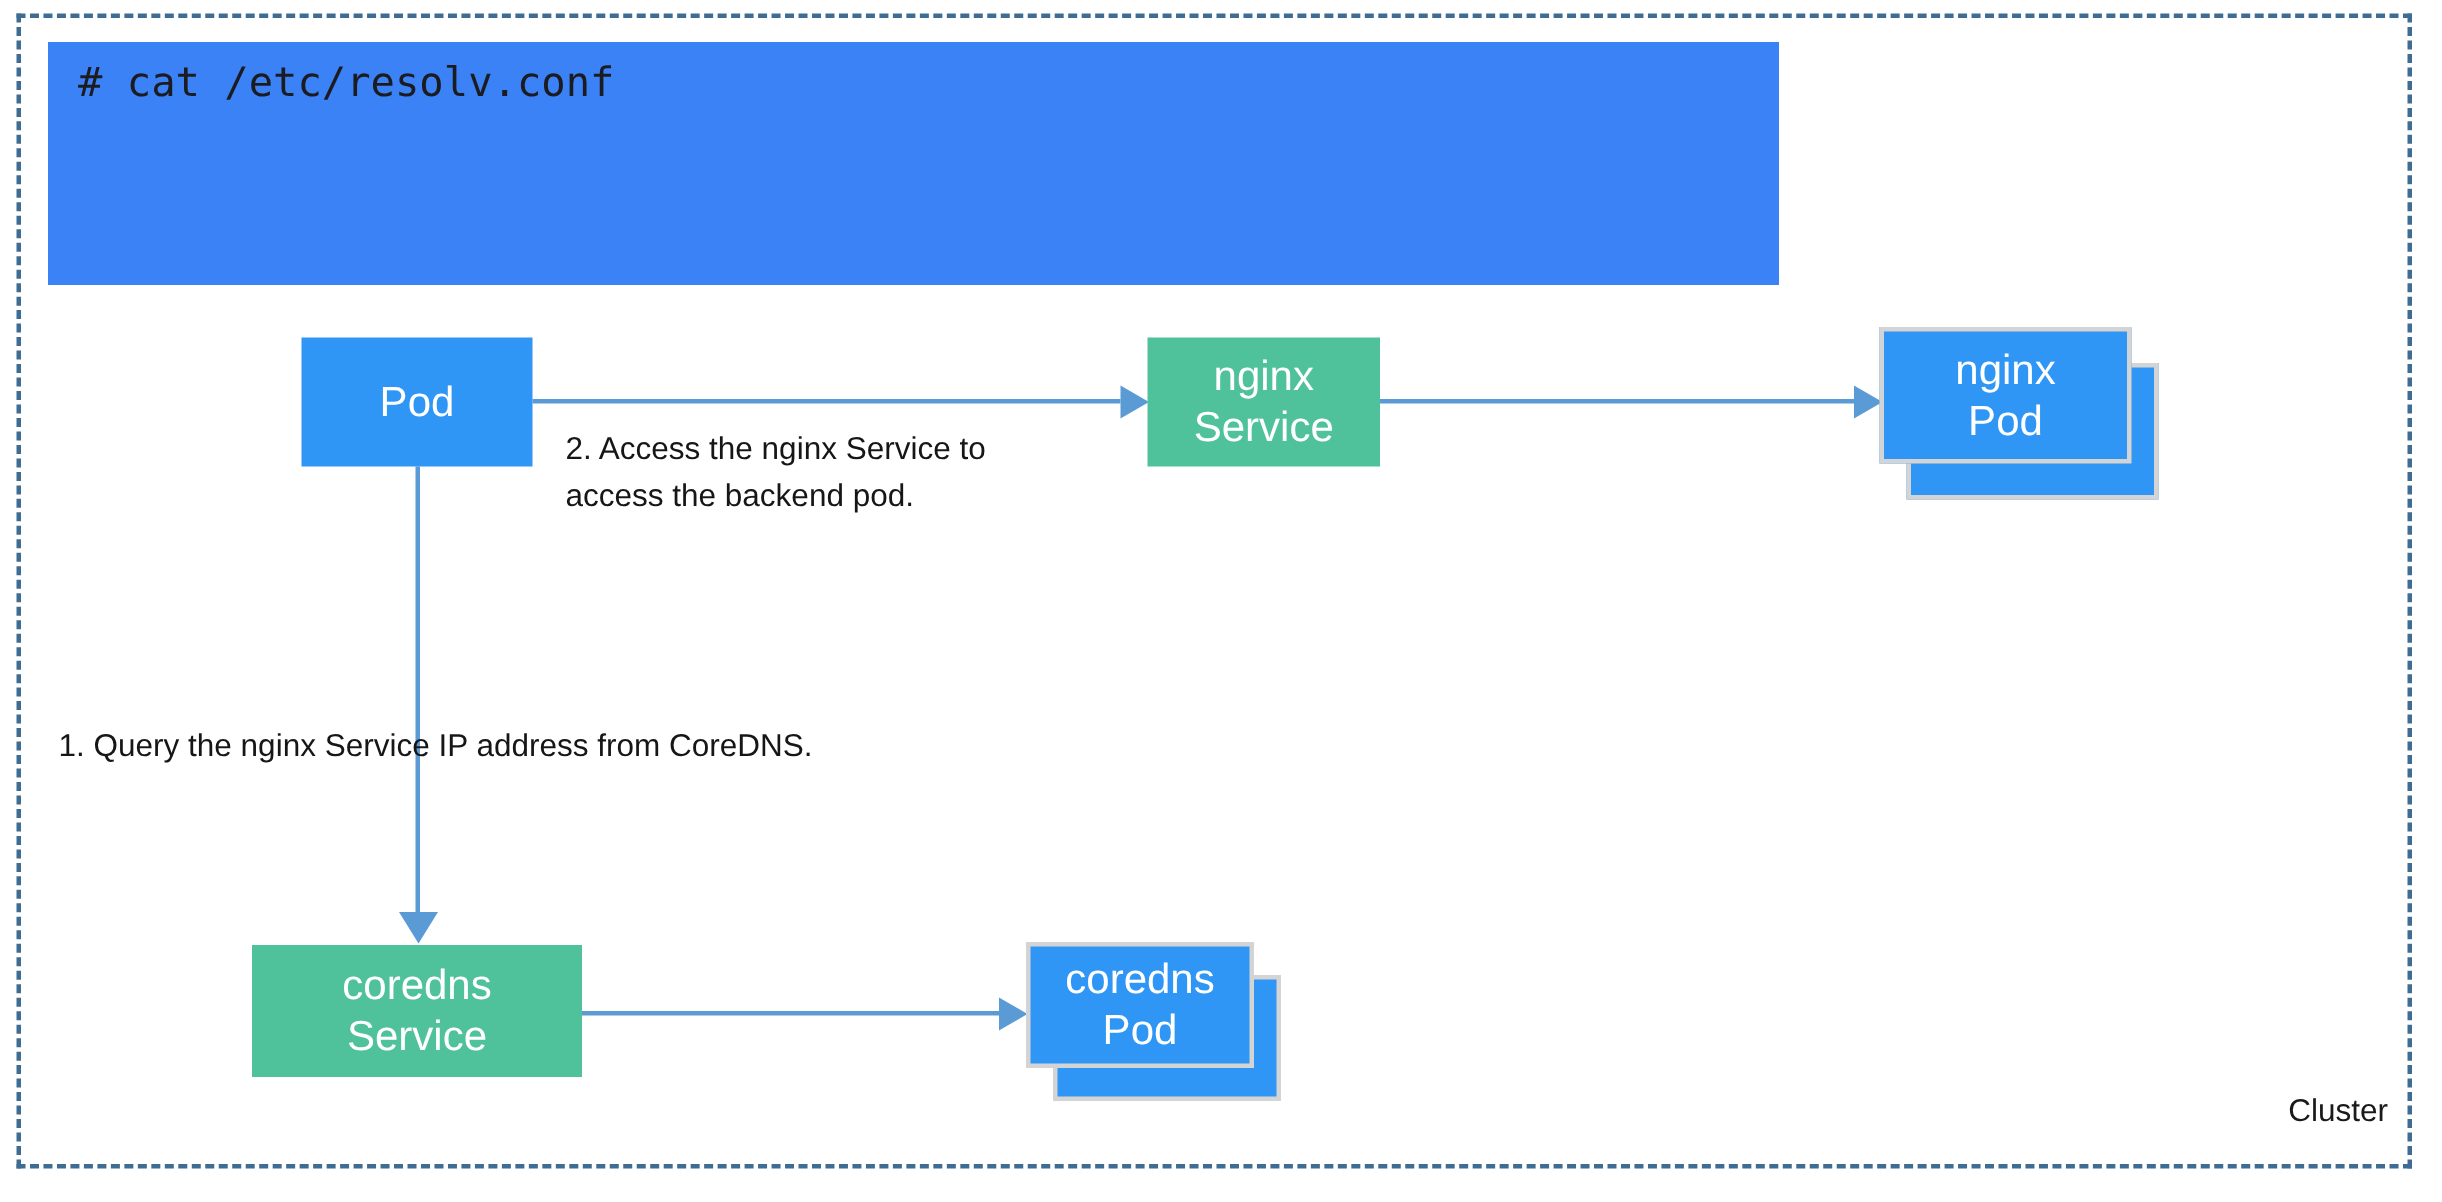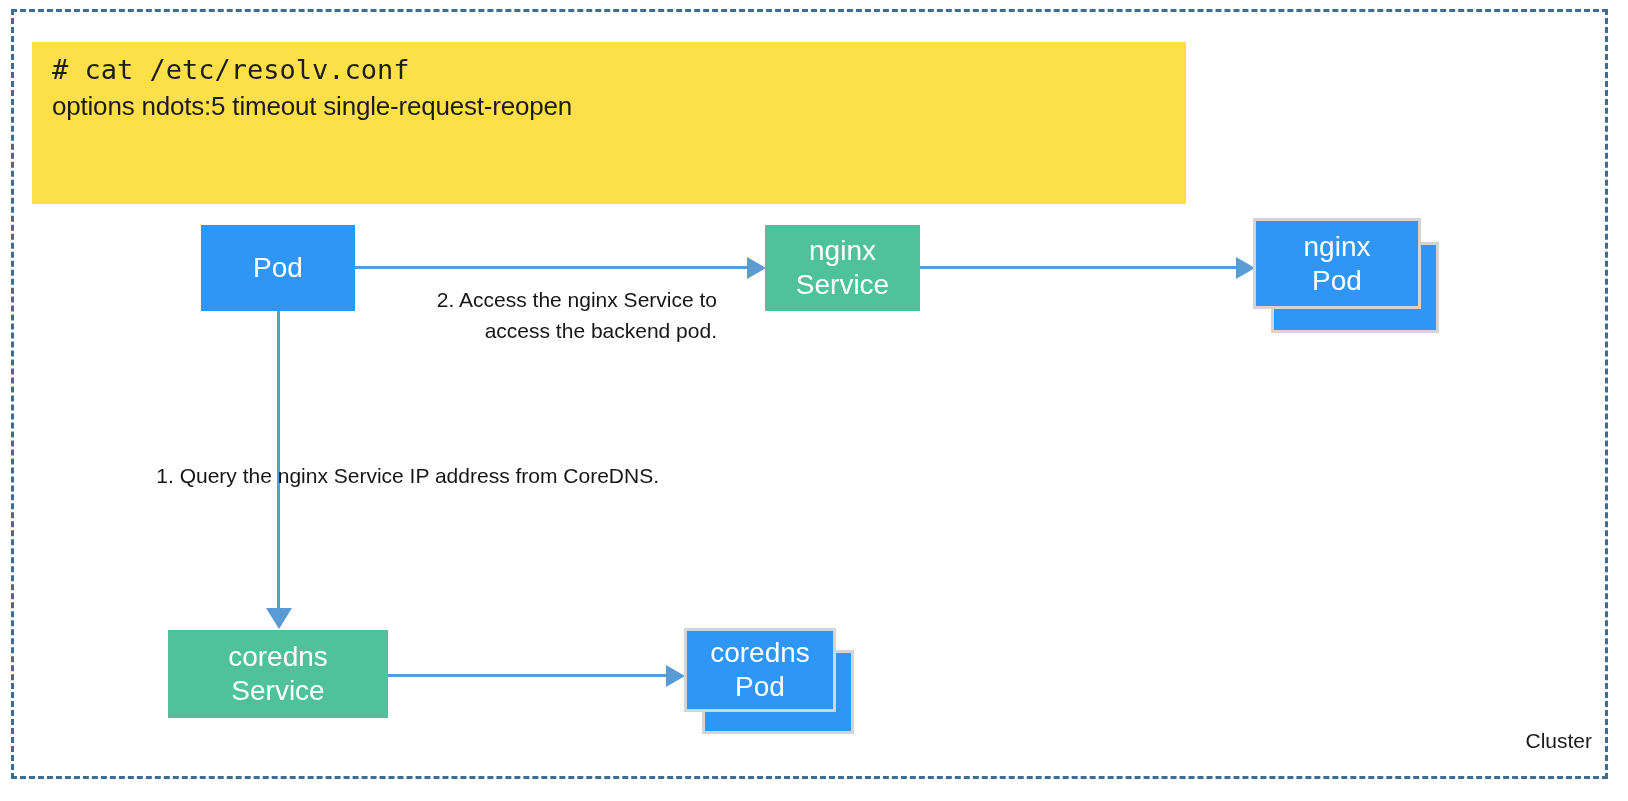--- a/index.html
+++ b/index.html
@@ -37,24 +37,24 @@
     color: #1a1a1a;
     font-family: "Liberation Sans", sans-serif;
     white-space: nowrap;
     margin-top: 12px;
   }
 
   
   #resolv-block {
     position: absolute;
     left: 32px;
-    top: 42px;
+    top: 28px;
     width: 1154px;
     height: 162px;
-    background: #fde047;
+    background: #3b82f6;
     box-sizing: border-box;
     padding: 10px 0 0 20px;
   }
   .code-line {
     font-family: "DejaVu Sans Mono", "Liberation Mono", monospace;
     font-size: 27px;
     line-height: 36px;
     color: #1c1c20;
     white-space: pre;
     letter-spacing: 0px;
@@ -136,34 +136,32 @@
   }
 
   
   .caption {
     position: absolute;
     font-family: "Liberation Sans", sans-serif;
     font-size: 21px;
     line-height: 31px;
     color: #161616;
     white-space: pre-line;
-    text-align: right;
   }
 </style>
 </head>
 <body>
 
 <div id="canvas">
 
   <div id="cluster-boundary"></div>
   <div id="cluster-label">Cluster</div>
 
   <div id="resolv-block">
     <div class="code-line"># cat /etc/resolv.conf</div>
-    <div class="code-line sans">options ndots:5 timeout single-request-reopen</div>
   </div>
 
   <div class="hline" style="left:355px; top:266px; width:392px;"></div>
   <div class="arrow-right" style="left:747px; top:257px;"></div>
 
   <div class="hline" style="left:920px; top:266px; width:316px;"></div>
   <div class="arrow-right" style="left:1236px; top:257px;"></div>
 
   <div class="vline" style="left:277px; top:311px; width:3px; height:299px;"></div>
   <div class="arrow-down" style="left:266px; top:608px;"></div>
@@ -197,15 +195,15 @@
     <div class="plate-back" style="left:18px; top:22px; width:152px; height:84px;"></div>
     <div class="plate-front" style="width:152px; height:84px;">
       <span>coredns
 Pod</span>
     </div>
   </div>
 
   <div class="caption" style="left:377px; top:284px; width:340px;">2. Access the nginx Service to
 access the backend pod.</div>
 
-  <div class="caption" style="left:39px; top:460px; width:620px;">1. Query the nginx Service IP address from CoreDNS.</div>
+  <div class="caption" style="left:39px; top:482px; width:620px;">1. Query the nginx Service IP address from CoreDNS.</div>
 
 </div>
 
 </body></html>

